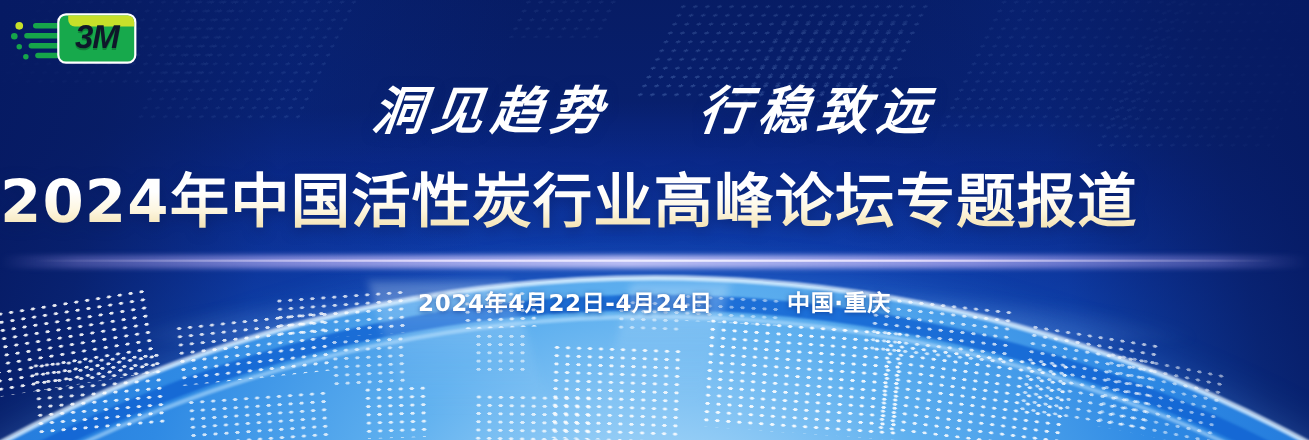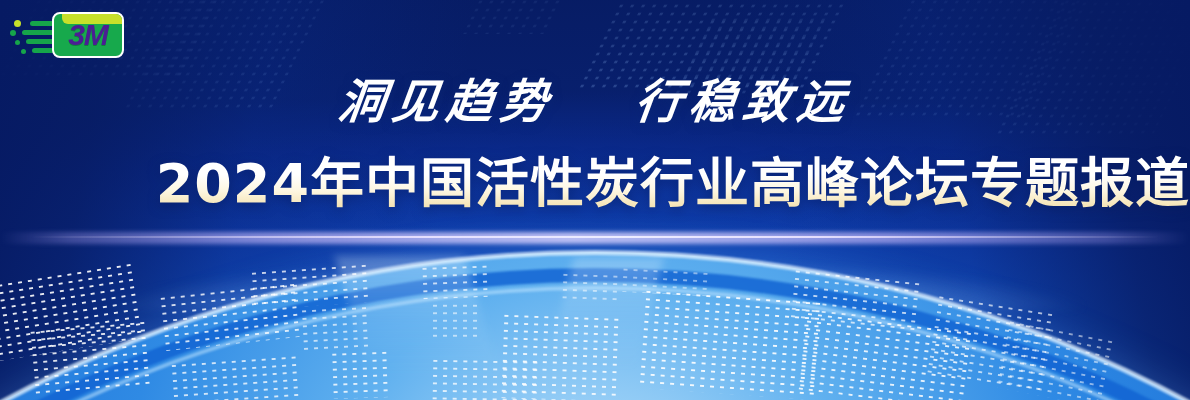--- a/index.html
+++ b/index.html
@@ -173,21 +173,21 @@
   }
   .logo-badge::before{
     content:"";
     position:absolute; left:8px; top:-10px;
     width:70px; height:20px;
     background:#c7e02a;
     border-radius:6px;
   }
   .logo-badge span{
     position:relative;
-    color:#4c1d95;
+    color:#0f172a;
     font-weight:bold;
     font-style:italic;
     font-size:30px;
     letter-spacing:-1px;
     line-height:1;
     font-family:"Liberation Sans","DejaVu Sans",sans-serif;
     text-shadow:0 1px 0 rgba(0,60,20,.35);
   }
   .logo-cn{
     margin-left:8px;
@@ -215,21 +215,21 @@
     letter-spacing:7px;
     line-height:1;
     white-space:nowrap;
     text-shadow:0 2px 10px rgba(10,40,120,.55);
     transform:skewX(-7deg);
   }
   .calligraphy .gap{ display:inline-block; width:34px; }
 
   .main-title{
     position:absolute; left:0; right:0; top:154px;
-    text-align:right;
+    text-align:left;
     font-family:"DejaVu Sans","Liberation Sans",sans-serif;
     font-size:54px;
     font-weight:bold;
     line-height:1.12;
     letter-spacing:1px;
     white-space:nowrap;
     background:linear-gradient(180deg,#ffffff 0%,#ffffff 34%,#fdf6e0 62%,#f4e3b4 88%,#eed9a0 100%);
     -webkit-background-clip:text;
     background-clip:text;
     color:transparent;
@@ -323,14 +323,19 @@
   </div>
 
   <div class="calligraphy">
     <span>洞见趋势</span>
     <span class="gap"></span>
     <span>行稳致远</span>
   </div>
 
   <div class="main-title">2024年中国活性炭行业高峰论坛专题报道</div>
 
+  <div class="subline">
+    <span>2024年4月22日-4月24日</span>
+    <span class="sep"></span>
+    <span>中国·重庆</span>
+  </div>
 
 </div>
 
 </body></html>

